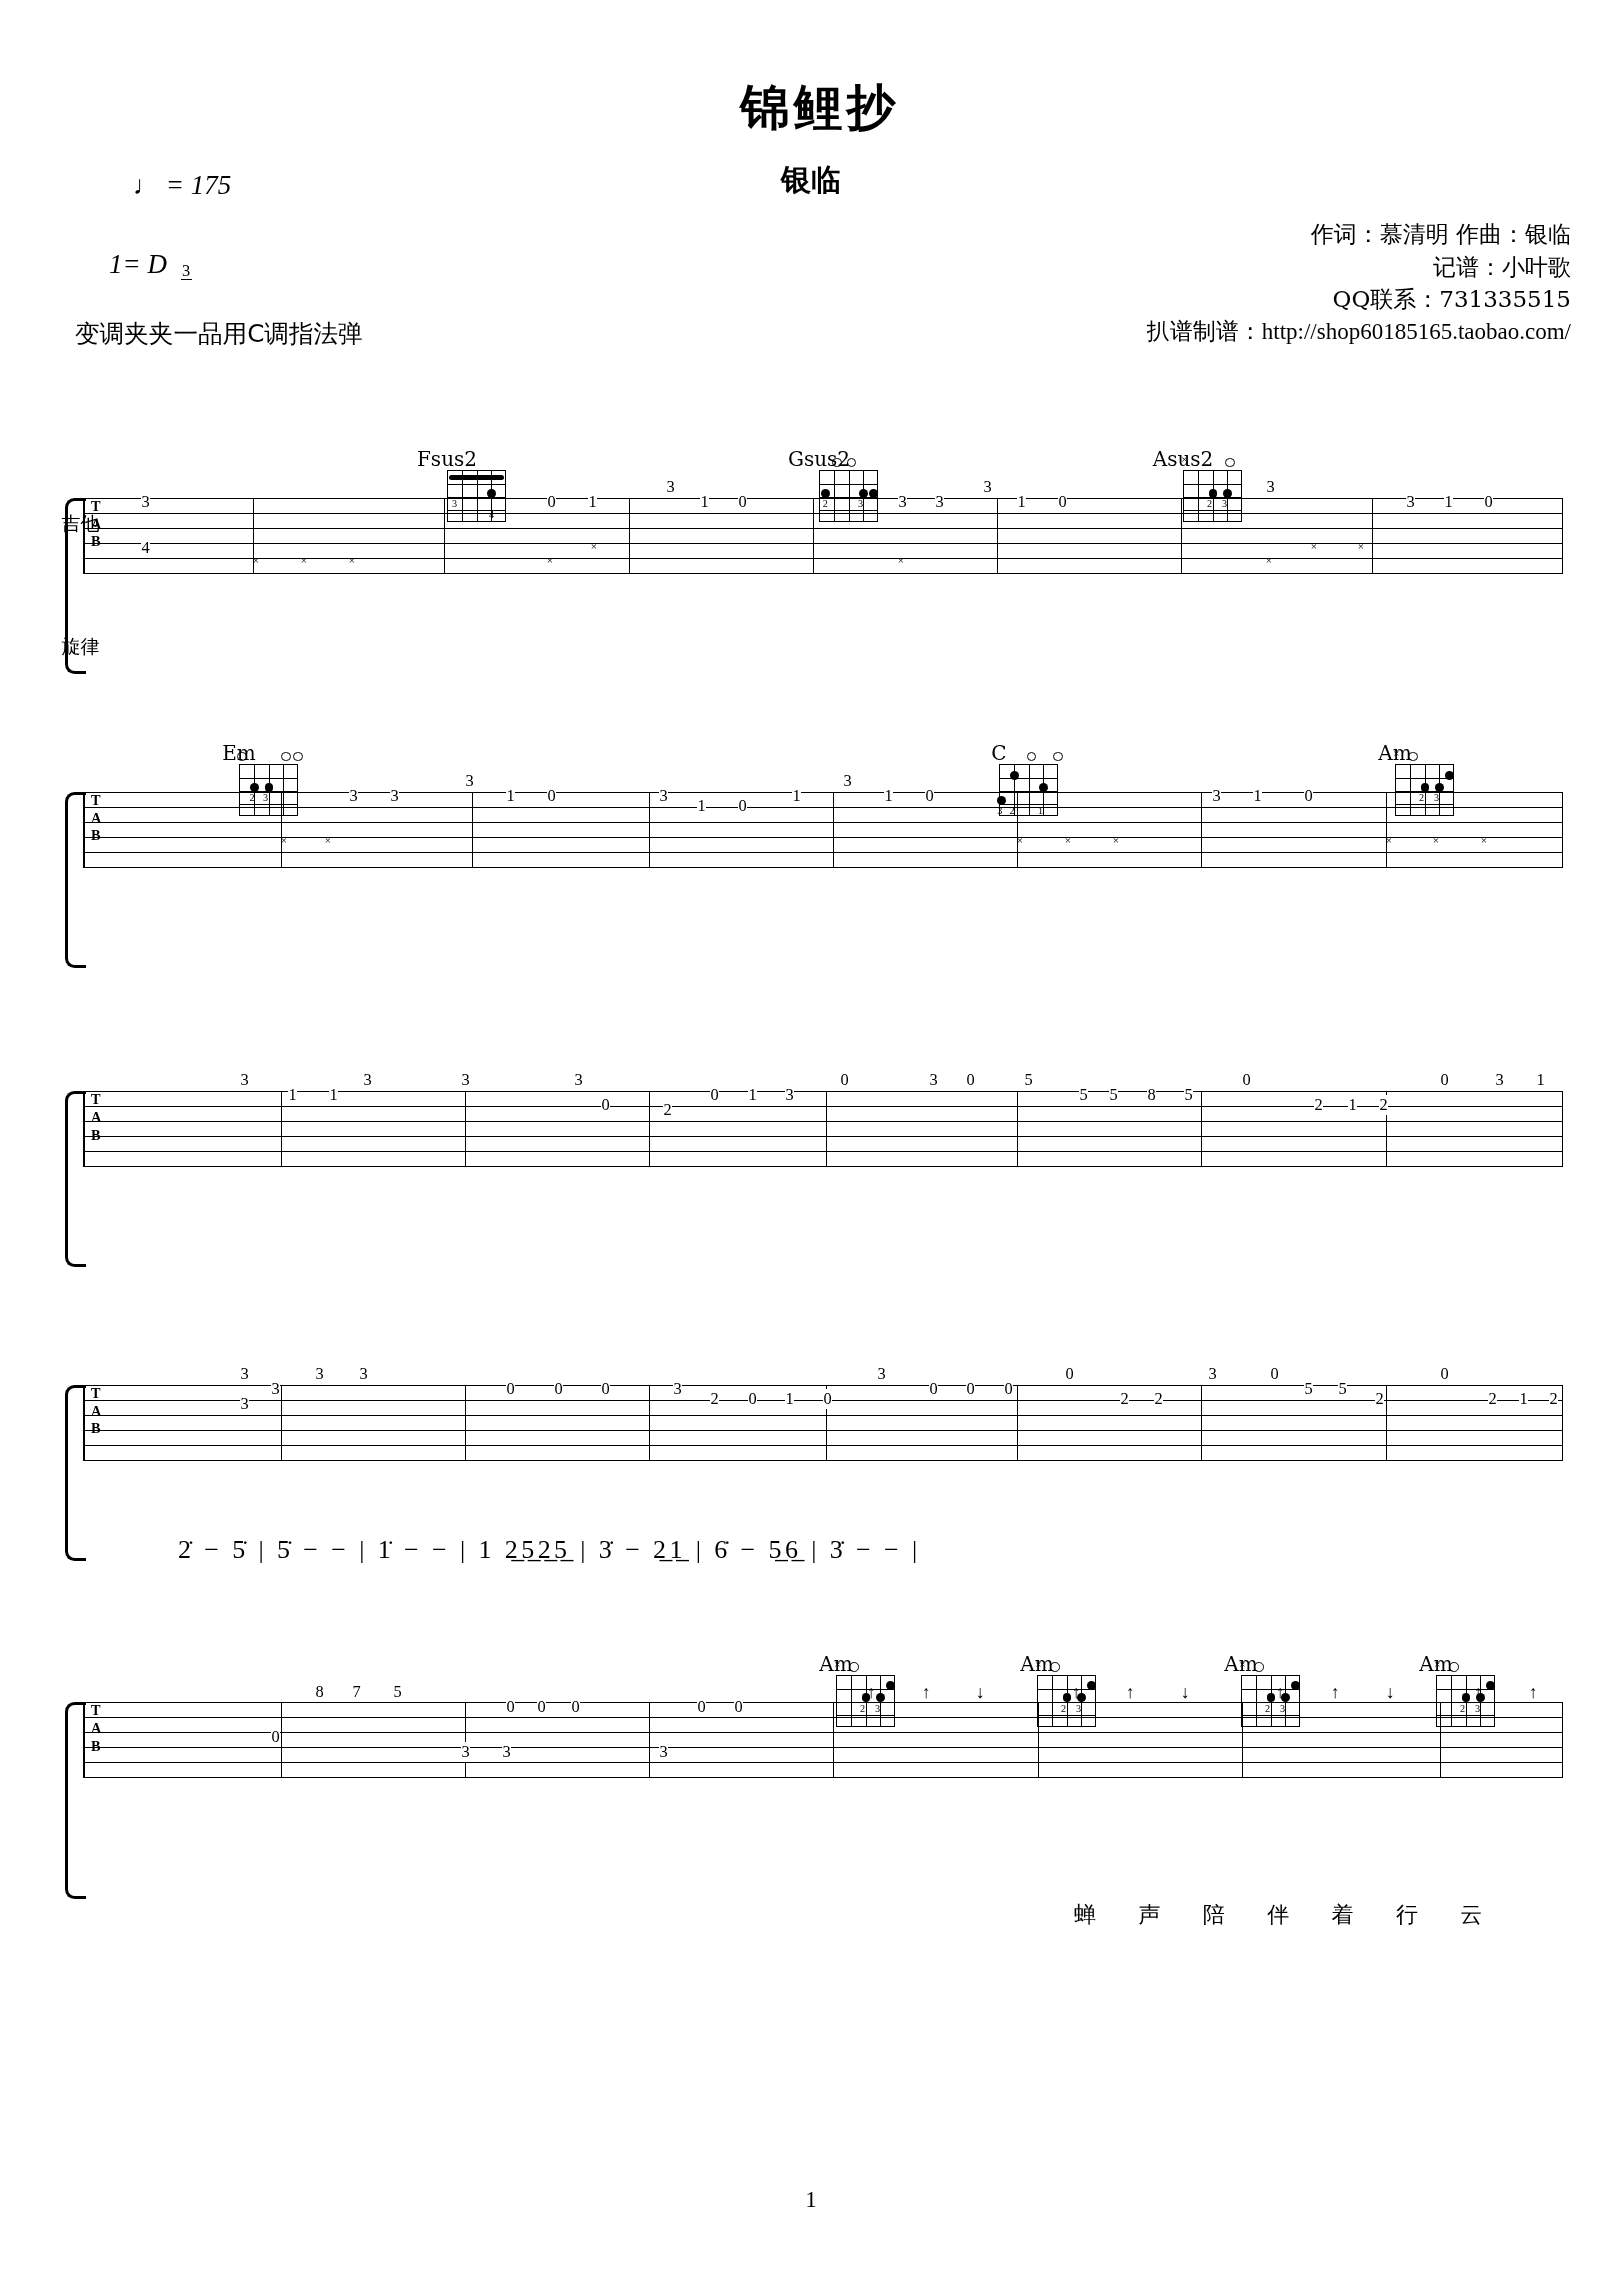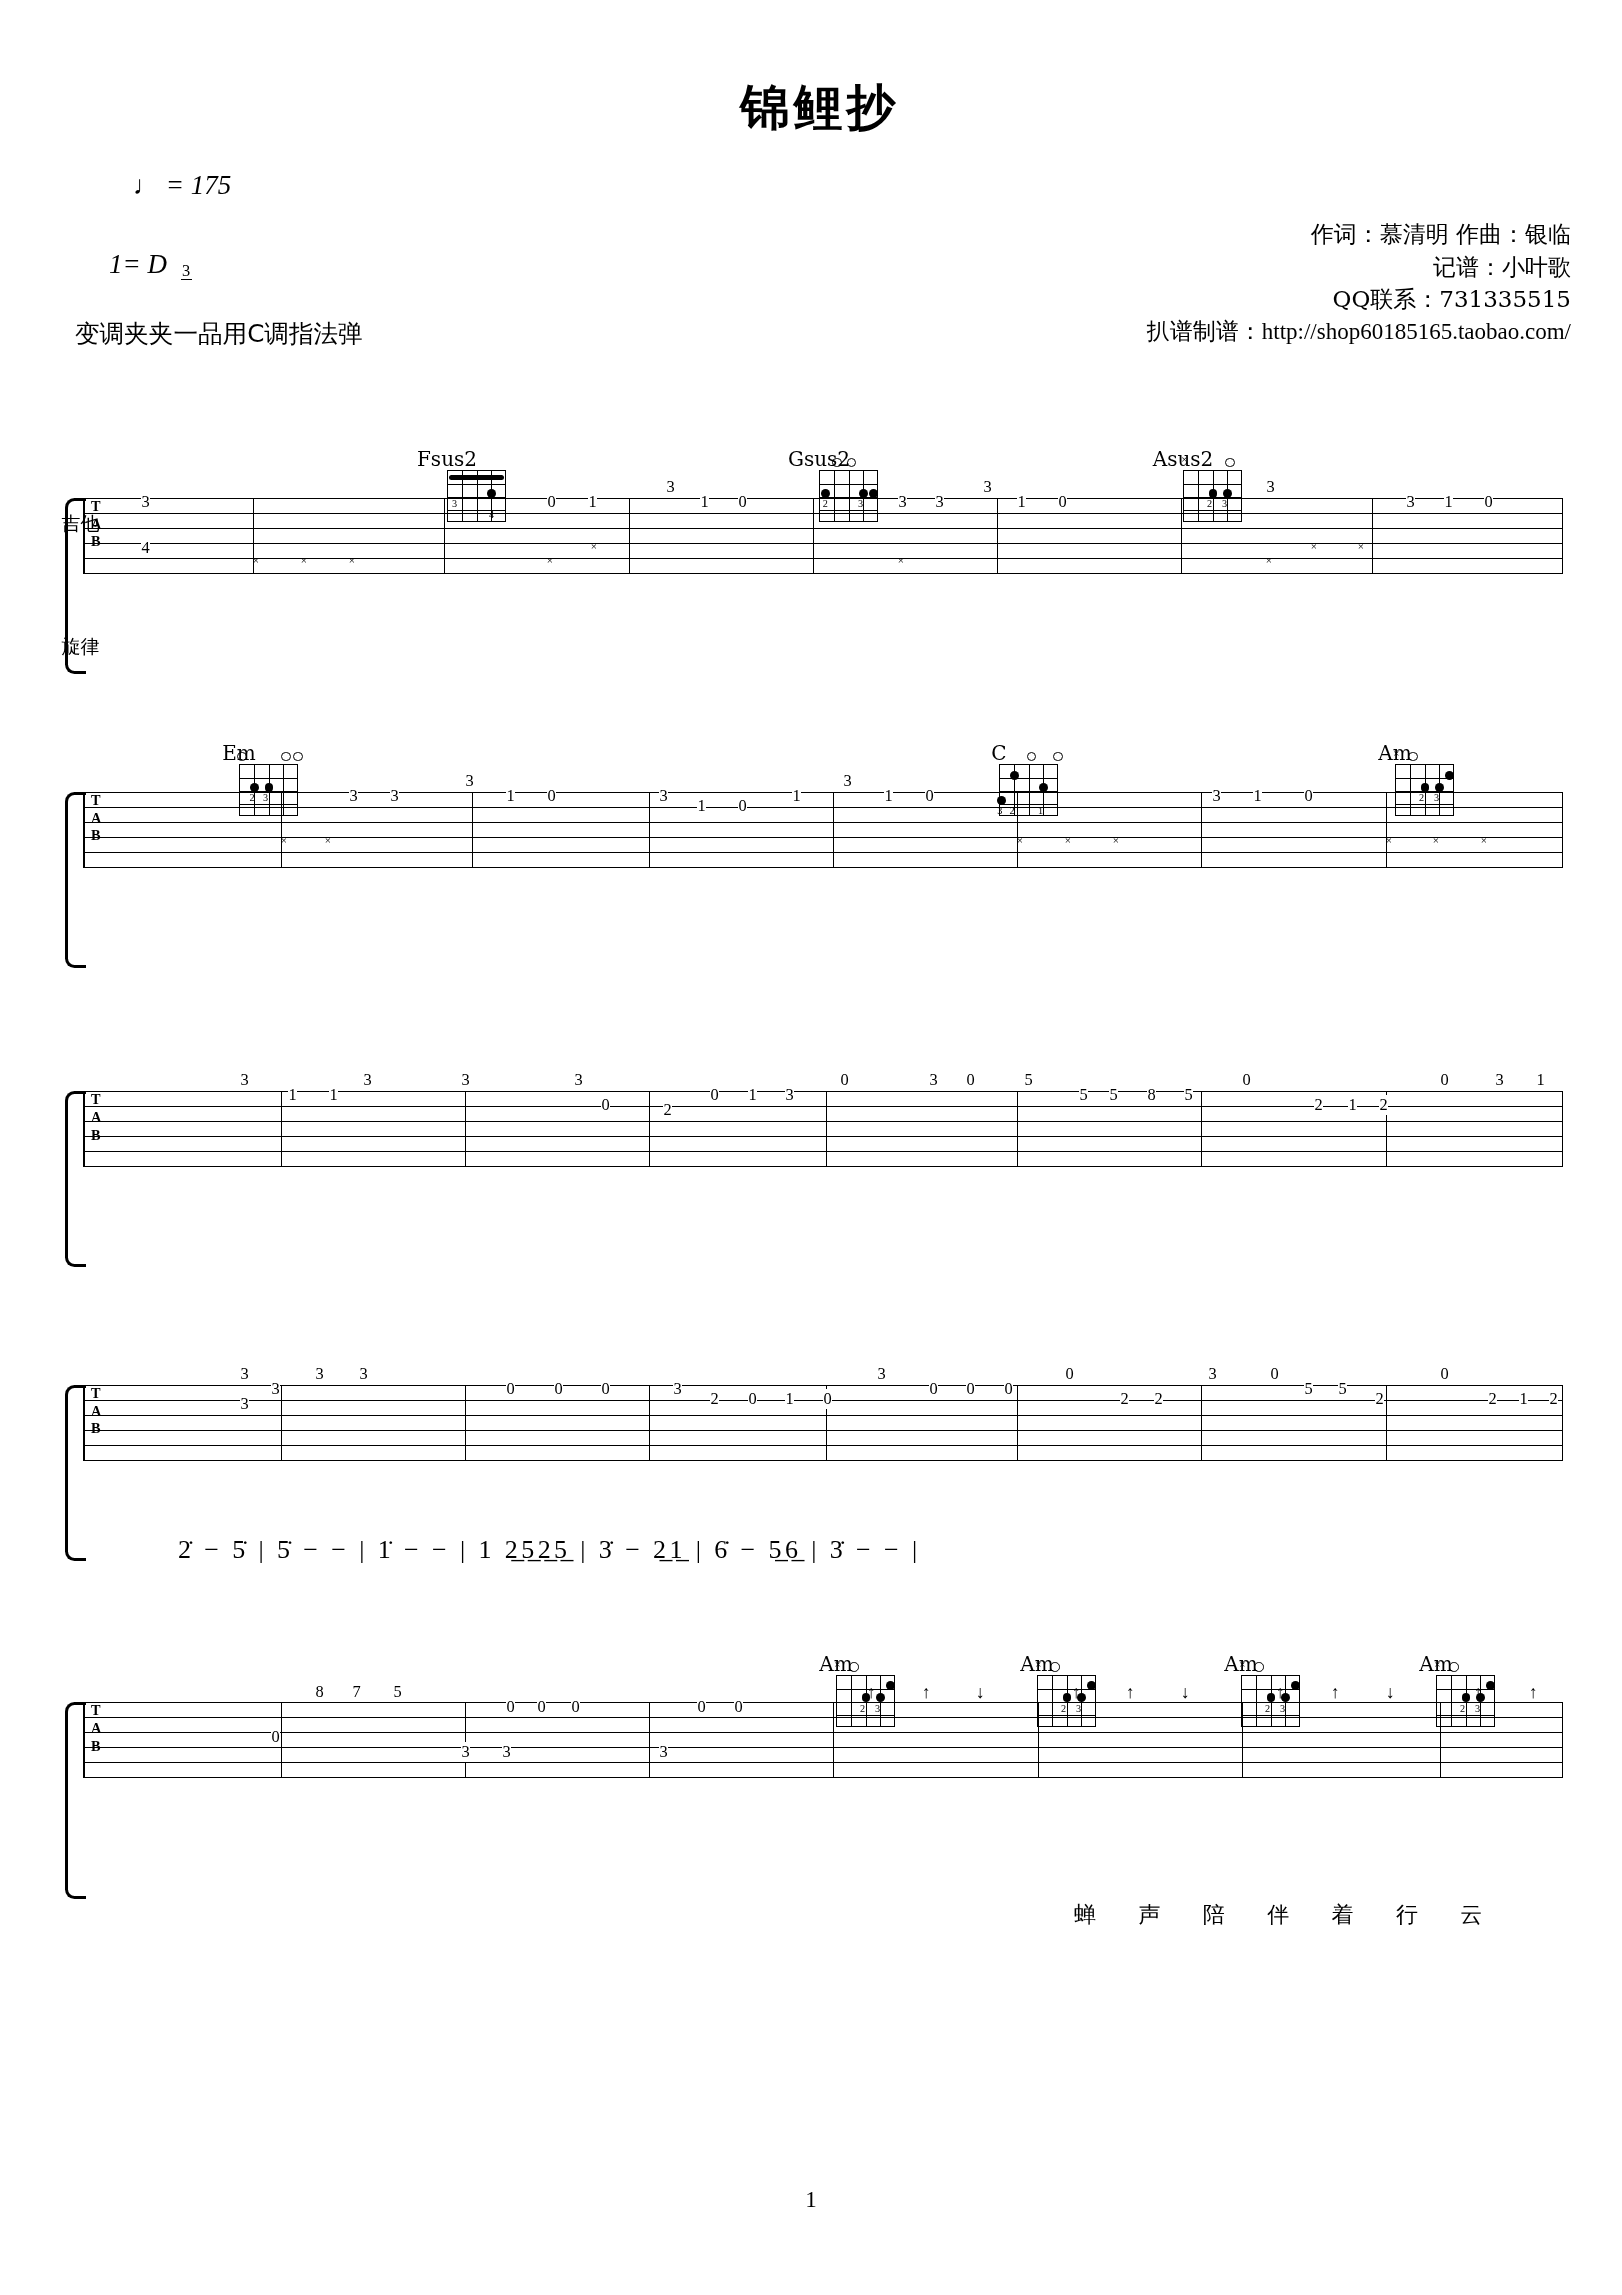--- a/index.html
+++ b/index.html
@@ -103,20 +103,21 @@
     font-size:23px;
   }
   .arrowup,.arrowdown{position:absolute;font-size:17.7px;line-height:17.7px;}
 </style>
 </head>
 <body>
 
 <div class="page">
 
   <div class="title">锦鲤抄</div>
+  <div class="subtitle">银临</div>
 
   <div class="tempo">
     <span class="note">♩</span>
     <span>= 175</span>
   </div>
 
   <div class="keysig">
     <span>1= D</span>
     <span class="frac">
       <span class="num">3</span>

